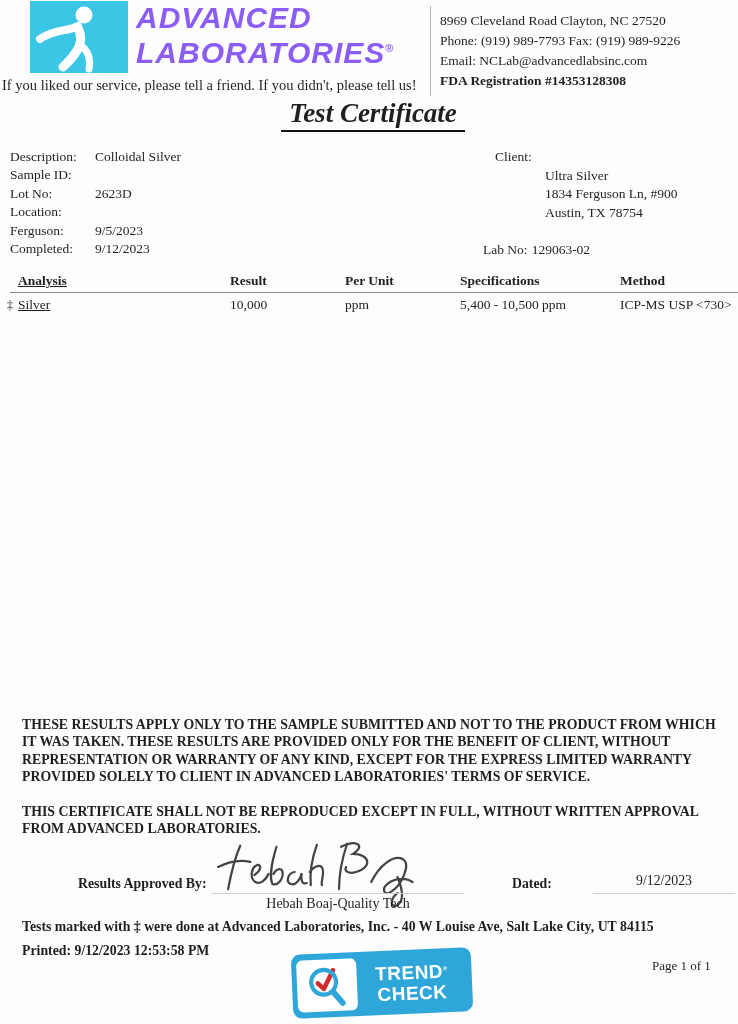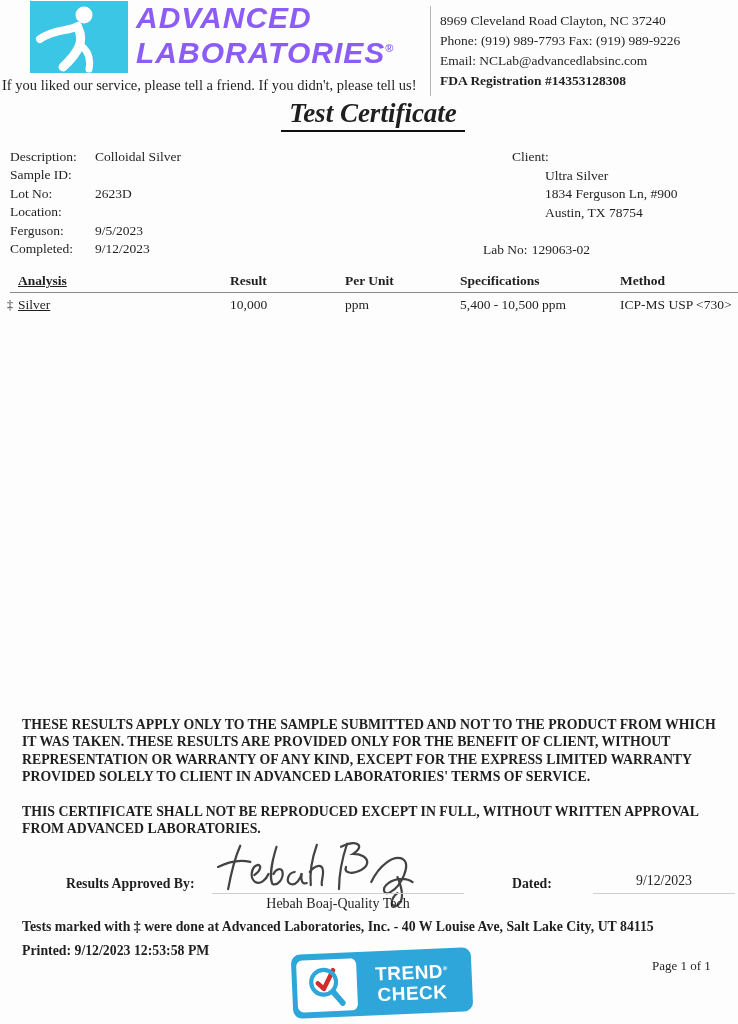--- a/index.html
+++ b/index.html
@@ -23,41 +23,41 @@
 
   
   .title-wrap { left:0; right:0; top:98px; text-align:center; }
   .title { display:inline-block; font-size:27px; font-weight:bold; font-style:italic;
     border-bottom:2.5px solid #111; padding:0 8px 1px 8px;margin-left:8px; }
 
   
   .info { left:10px; top:149px; font-size:13.5px; }
   .info-row { display:flex; height:18.4px; }
   .info-row .lbl { width:85px; }
-  .client-label { left:512px; top:149px; font-size:13.5px; }
+  .client-label { left:495px; top:149px; font-size:13.5px; }
   .client-lines { left:545px; top:167px; font-size:13.5px; line-height:18.4px; }
   .labno { left:483px; top:242px; font-size:13.5px; display:flex; }
   .labno .lbl { margin-right:4px; }
 
   
   .thead { top:273px; font-size:13.5px; font-weight:bold; }
   .trow  { top:297px; font-size:13.5px; }
   .col-analysis { left:18px;text-decoration:underline; } .col-result { left:230px; } .col-unit { left:345px; }
   .col-spec { left:460px; } .col-method { left:620px; }
   .table-rule { left:10px; right:0; top:292px; height:1px; background:#8a8a8a; }
   .marker { left:7px; top:298px; font-size:12px; }
 
   
   .disc { left:22px; width:700px; font-size:13.8px; font-weight:bold;
     line-height:17.3px; }
   .disc1 { top:716px; }
   .disc2 { top:803px; }
 
   
-  .approved-lbl { left:66px; top:876px; font-size:13.8px; font-weight:bold; }
+  .approved-lbl { left:78px; top:876px; font-size:13.8px; font-weight:bold; }
   .sig-svg { left:212px; top:838px; }
   .sig-line { left:212px; top:893px; width:252px; height:1px; background:#cfcfcf; }
   .sig-name { left:212px; top:896px; width:252px; text-align:center; font-size:14px; }
   .dated-lbl { left:512px; top:876px; font-size:13.8px; font-weight:bold; }
   .date-val { left:593px; top:873px; width:142px; text-align:center; font-size:13.8px; }
   .date-line { left:593px; top:893px; width:142px; height:1px; background:#cfcfcf; }
 
   
   .tests-note { left:22px; top:919px; font-size:13.8px; font-weight:bold; }
   .printed { left:22px; top:943px; font-size:13.8px; font-weight:bold; }
@@ -87,21 +87,21 @@
       <path d="M50 44 C59 50 61 58 59 68" stroke="#ffffff" stroke-width="7" fill="none" stroke-linecap="round"></path>
     </svg>
   </div>
   <div class="abs brand">
     <div>ADVANCED</div>
     <div><span>LABORATORIES</span><sup>®</sup></div>
   </div>
   <div class="abs tagline">If you liked our service, please tell a friend.  If you didn't, please tell us!</div>
   <div class="abs hdr-divider"></div>
   <div class="abs contact">
-    <div>8969 Cleveland Road Clayton, NC 37240</div>
+    <div>8969 Cleveland Road Clayton, NC 27520</div>
     <div>Phone: (919) 989-7793 Fax: (919) 989-9226</div>
     <div>Email: NCLab@advancedlabsinc.com</div>
     <div class="fda">FDA Registration #14353128308</div>
   </div>
 
   <div class="abs title-wrap">
     <span class="title">Test Certificate</span>
   </div>
 
   <div class="abs info">

